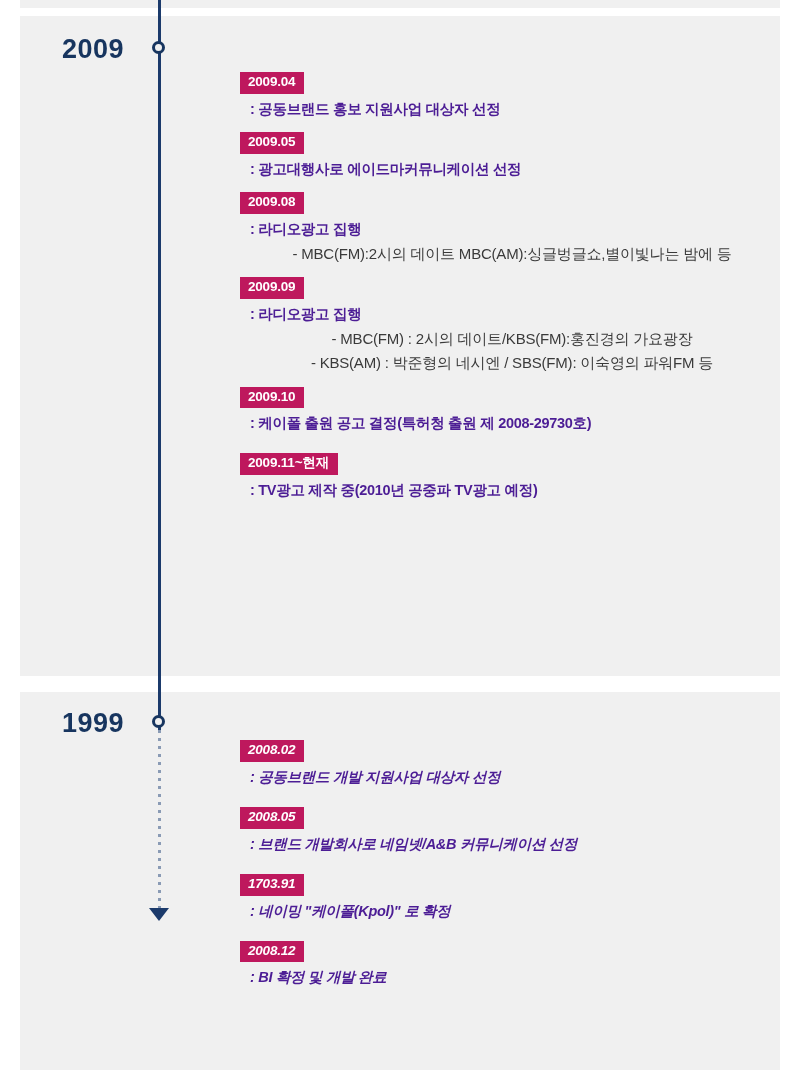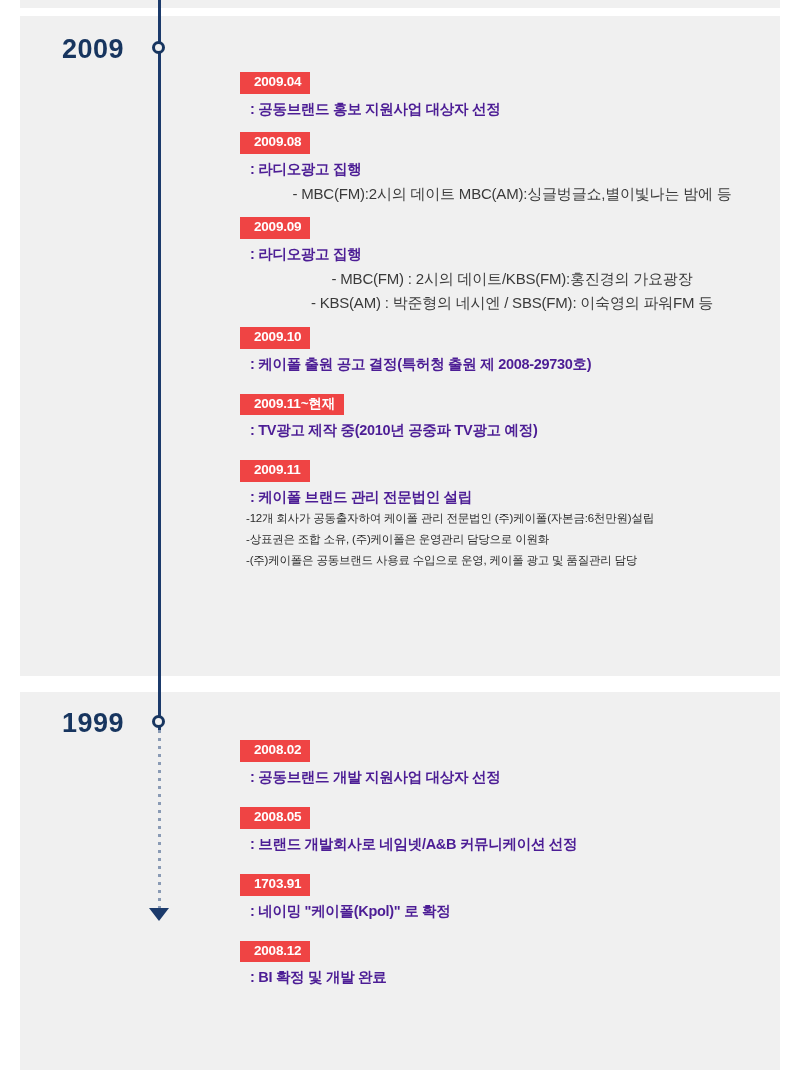--- a/index.html
+++ b/index.html
@@ -97,34 +97,34 @@
   .node-2009 { left: 152px; top: 41px; }
   .node-2008 { left: 152px; top: 715px; }
 
   .entries {
     position: absolute;
     left: 240px;
     top: 0;
     width: 530px;
   }
   .entries-2009 { top: 72px; }
-  .entries-2008 { top: 740px; }
+  .entries-2008 { top: 740px; font-style: italic; }
 
   .entry {
     margin-bottom: 13px;
   }
   .entry:last-child { margin-bottom: 0; }
 
   .tag {
     display: inline-block;
-    background: #ef4444;
+    background: #be185d;
     color: #ffffff;
     font-size: 13.5px;
     font-weight: bold;
-    padding: 3px 9px 4px 14px;
+    padding: 3px 9px 4px 8px;
     line-height: 1.1;
     letter-spacing: -0.2px;
   }
   .headline {
     font-size: 14.5px;
     font-weight: bold;
     color: #4c1d95;
     margin: 6px 0 0 10px;
     letter-spacing: -0.3px;
   }
@@ -166,20 +166,24 @@
   <div class="year year-2008">1999</div>
   <div class="node node-2008"></div>
 
   <div class="entries entries-2009">
 
     <div class="entry">
       <span class="tag">2009.04</span>
       <div class="headline">: 공동브랜드 홍보 지원사업 대상자 선정</div>
     </div>
 
+    <div class="entry">
+      <span class="tag">2009.05</span>
+      <div class="headline">: 광고대행사로 에이드마커뮤니케이션 선정</div>
+    </div>
 
     <div class="entry">
       <span class="tag">2009.08</span>
       <div class="headline">: 라디오광고 집행</div>
       <div class="sub">- MBC(FM):2시의 데이트 MBC(AM):싱글벙글쇼,별이빛나는 밤에 등</div>
     </div>
 
     <div class="entry">
       <span class="tag">2009.09</span>
       <div class="headline">: 라디오광고 집행</div>
@@ -190,27 +194,20 @@
     <div class="entry gap-lg">
       <span class="tag">2009.10</span>
       <div class="headline">: 케이폴 출원 공고 결정(특허청 출원 제 2008-29730호)</div>
     </div>
 
     <div class="entry gap-lg">
       <span class="tag">2009.11~현재</span>
       <div class="headline">: TV광고 제작 중(2010년 공중파 TV광고 예정)</div>
     </div>
 
-    <div class="entry">
-      <span class="tag">2009.11</span>
-      <div class="headline">: 케이폴 브랜드 관리 전문법인 설립</div>
-      <div class="sub-flush">-12개 회사가 공동출자하여 케이폴 관리 전문법인 (주)케이폴(자본금:6천만원)설립</div>
-      <div class="sub-flush">-상표권은 조합 소유, (주)케이폴은 운영관리 담당으로 이원화</div>
-      <div class="sub-flush">-(주)케이폴은 공동브랜드 사용료 수입으로 운영, 케이폴 광고 및 품질관리 담당</div>
-    </div>
 
   </div>
 
   <div class="entries entries-2008">
 
     <div class="entry gap-lg">
       <span class="tag">2008.02</span>
       <div class="headline">: 공동브랜드 개발 지원사업 대상자 선정</div>
     </div>
 

